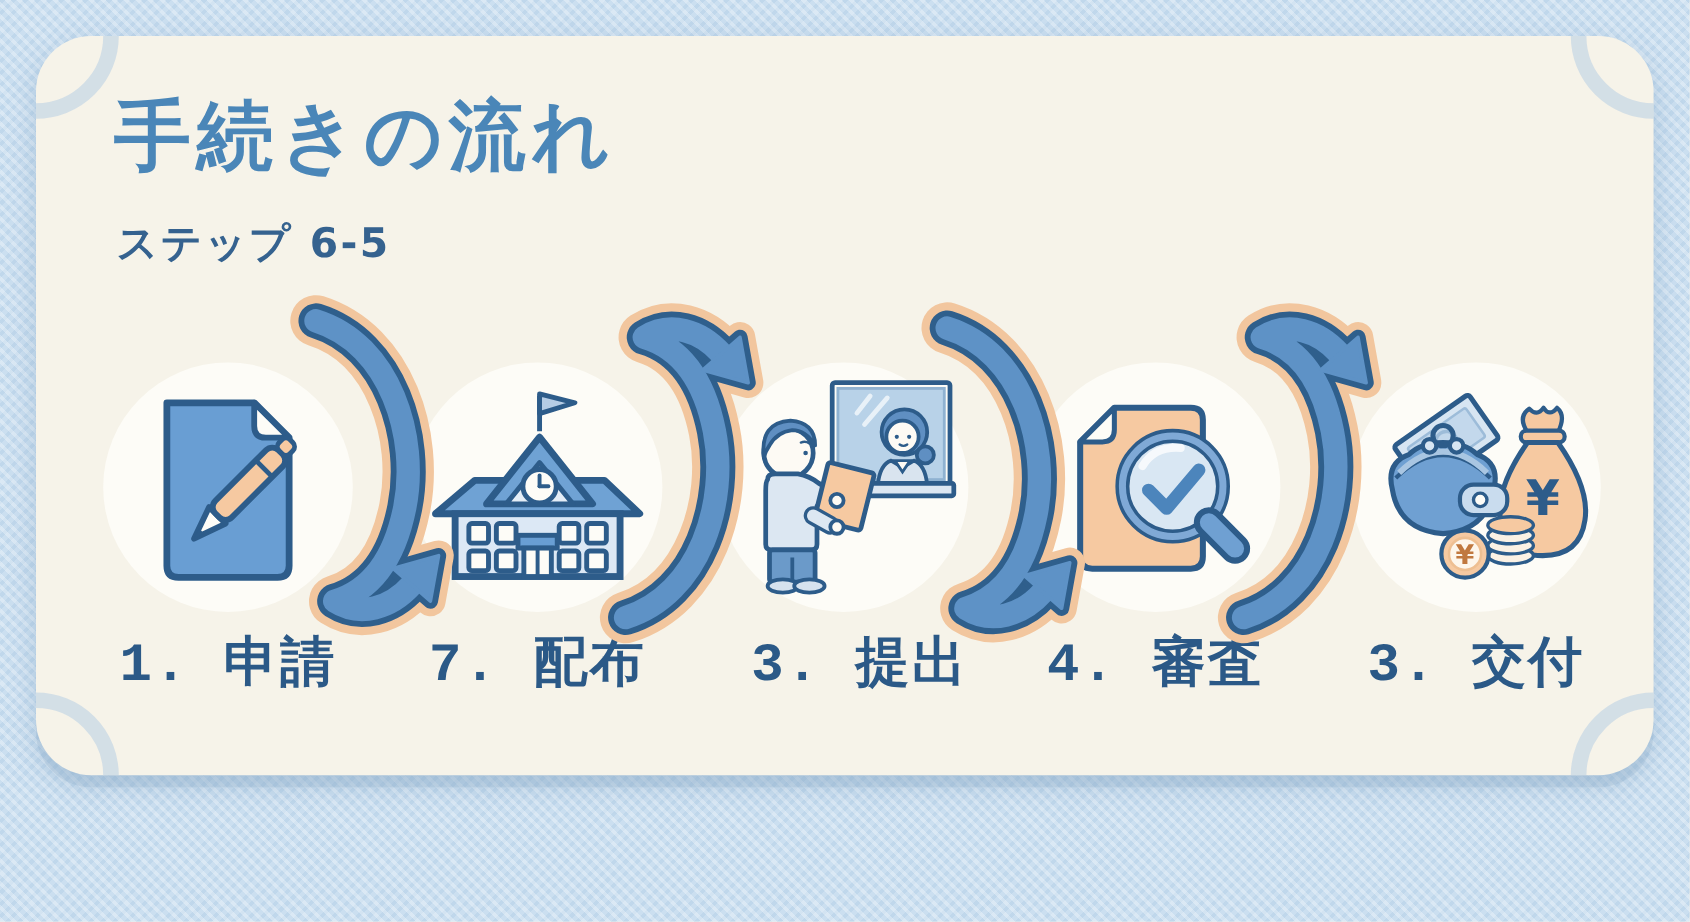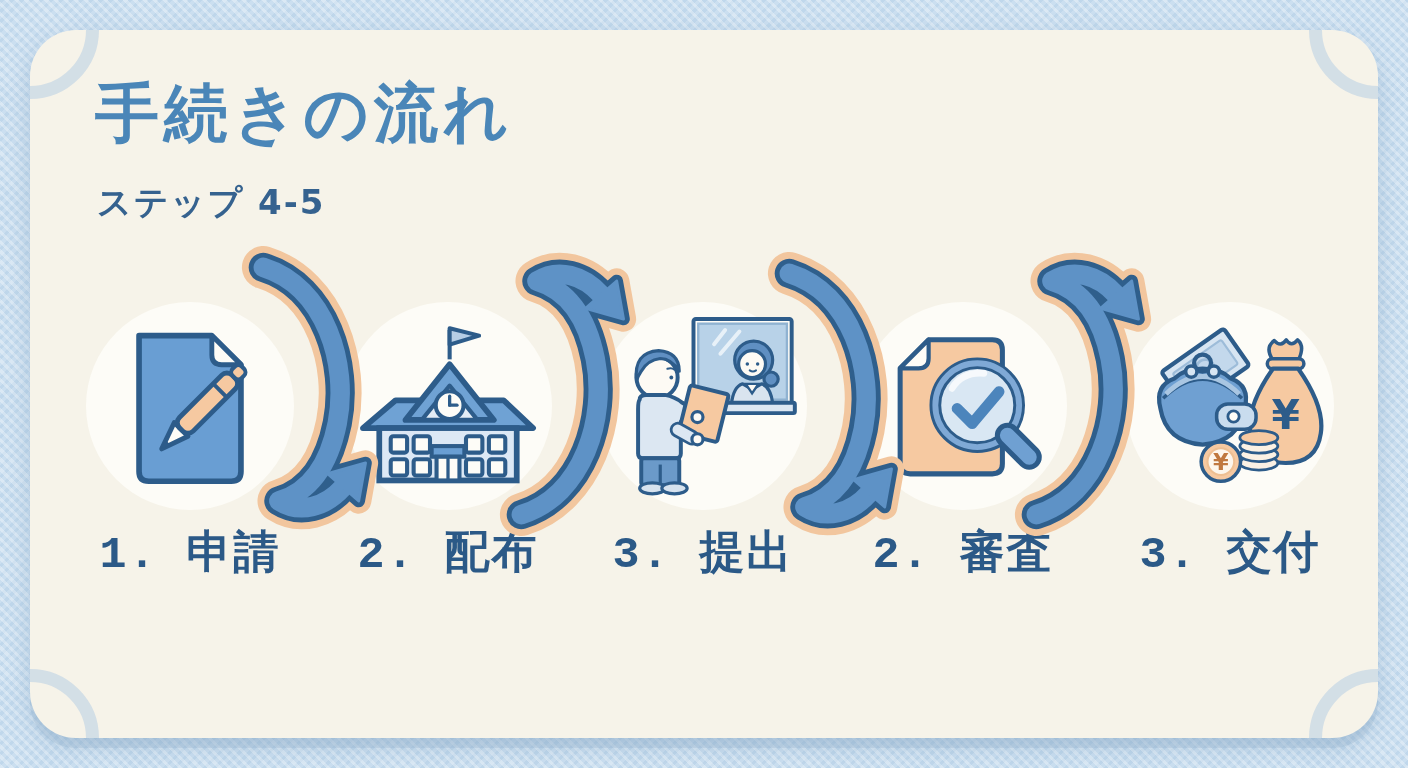--- a/index.html
+++ b/index.html
@@ -5,21 +5,21 @@
   html,body{margin:0;padding:0;}
   body{
     width:1408px;height:768px;position:relative;overflow:hidden;
     font-family:"DejaVu Sans",sans-serif;
     background-color:#cbdff0;
     background-image:
       repeating-linear-gradient(45deg, rgba(255,255,255,.30) 0 3px, rgba(255,255,255,0) 3px 7px),
       repeating-linear-gradient(135deg, rgba(163,196,224,.28) 0 3px, rgba(163,196,224,0) 3px 7px);
   }
   .card{
-    position:absolute;left:30px;top:30px;width:1348px;height:708px;
+    position:absolute;left:30px;top:30px;width:1348px;height:616px;
     background:#f6f3e9;border-radius:46px;overflow:hidden;
     box-shadow:0 10px 0 rgba(150,180,205,.30), 0 8px 22px rgba(110,145,180,.35);
   }
   .corner-ring{
     position:absolute;width:112px;height:112px;border-radius:50%;
     border:13px solid rgba(182,206,228,.55);
   }
   .ring-tl{left:-69px;top:-69px;}
   .ring-tr{right:-69px;top:-69px;}
   .ring-bl{left:-69px;bottom:-69px;}
@@ -62,21 +62,21 @@
   </defs>
 </svg>
 
 <div class="card">
   <div class="corner-ring ring-tl"></div>
   <div class="corner-ring ring-tr"></div>
   <div class="corner-ring ring-bl"></div>
   <div class="corner-ring ring-br"></div>
 
   <div class="title">手続きの流れ</div>
-  <div class="subtitle">ステップ 4-5</div>
+  <div class="subtitle">ステップ 6-5</div>
 
   <div class="step" style="left:56px;top:272px;">
     <div class="circle">
       <svg width="172" height="186" viewBox="0 0 210 230">
         <path d="M 42 28 L 132 28 L 168 64 L 168 196 Q 168 208 156 208 L 54 208 Q 42 208 42 196 Z" fill="#699ed3" stroke="#2d5c8a" stroke-width="7" stroke-linejoin="round"></path>
         <path d="M 132 28 L 132 52 Q 132 64 144 64 L 168 64 Z" fill="#fdfcf7" stroke="#2d5c8a" stroke-width="6" stroke-linejoin="round"></path>
         <g transform="translate(70,168) rotate(-45)">
           <polygon points="0,0 34,-12 34,12" fill="#fdfcf7" stroke="#2d5c8a" stroke-width="6" stroke-linejoin="round"></polygon>
           <polygon points="0,0 11,-4 11,4" fill="#2d5c8a"></polygon>
           <rect x="34" y="-12" width="92" height="24" rx="9" fill="#f6c9a1" stroke="#2d5c8a" stroke-width="6"></rect>
@@ -106,24 +106,24 @@
         <rect x="68" y="170" width="20" height="20" rx="3" fill="#fdfcf7" stroke="#2d5c8a" stroke-width="5"></rect>
         <rect x="132" y="142" width="20" height="20" rx="3" fill="#fdfcf7" stroke="#2d5c8a" stroke-width="5"></rect>
         <rect x="160" y="142" width="20" height="20" rx="3" fill="#fdfcf7" stroke="#2d5c8a" stroke-width="5"></rect>
         <rect x="132" y="170" width="20" height="20" rx="3" fill="#fdfcf7" stroke="#2d5c8a" stroke-width="5"></rect>
         <rect x="160" y="170" width="20" height="20" rx="3" fill="#fdfcf7" stroke="#2d5c8a" stroke-width="5"></rect>
         <rect x="90" y="154" width="40" height="13" fill="#699ed3" stroke="#2d5c8a" stroke-width="5"></rect>
         <rect x="96" y="167" width="28" height="29" fill="#fdfcf7" stroke="#2d5c8a" stroke-width="5"></rect>
         <line x1="110" y1="167" x2="110" y2="196" stroke="#2d5c8a" stroke-width="4"></line>
       </svg>
     </div>
-    <div class="step-label">2. 配布</div>
-  </div>
-
-  <div class="step" style="left:569px;top:272px;">
+    <div class="step-label">7. 配布</div>
+  </div>
+
+  <div class="step" style="left:569px;top:272px;text-align:right;">
     <div class="circle">
       <svg width="190" height="190" viewBox="0 0 240 240">
         <rect x="108" y="10" width="124" height="108" rx="3" fill="#fdfcf7" stroke="#2d5c8a" stroke-width="5"></rect>
         <rect x="114" y="16" width="112" height="96" fill="#b8d2e8" stroke="#8fb2d1" stroke-width="3"></rect>
         <path d="M 134 42 L 148 24" stroke="#e8f1f8" stroke-width="5" stroke-linecap="round"></path>
         <path d="M 142 54 L 166 26" stroke="#e8f1f8" stroke-width="5" stroke-linecap="round"></path>
         <circle cx="184" cy="62" r="24" fill="#5f8fc2" stroke="#2d5c8a" stroke-width="4"></circle>
         <circle cx="206" cy="86" r="9" fill="#5f8fc2" stroke="#2d5c8a" stroke-width="4"></circle>
         <circle cx="182" cy="67" r="17" fill="#fdfaf4" stroke="#2d5c8a" stroke-width="4"></circle>
         <circle cx="176" cy="67" r="2.2" fill="#2d5c8a"></circle>
@@ -159,21 +159,21 @@
         <path d="M 64 26 L 140 26 Q 152 26 152 38 L 152 174 Q 152 186 140 186 L 42 186 Q 30 186 30 174 L 30 60 Z" fill="#f6c9a1" stroke="#2d5c8a" stroke-width="6" stroke-linejoin="round"></path>
         <path d="M 64 26 L 64 48 Q 64 60 52 60 L 30 60 Z" fill="#fdfcf7" stroke="#2d5c8a" stroke-width="5" stroke-linejoin="round"></path>
         <circle cx="122" cy="104" r="50" fill="#d9e7f3" stroke="#2d5c8a" stroke-width="14"></circle>
         <circle cx="122" cy="104" r="50" fill="none" stroke="#7fa9d6" stroke-width="7"></circle>
         <path d="M 92 84 Q 104 64 130 66" fill="none" stroke="#ffffff" stroke-width="8" stroke-linecap="round" opacity="0.75"></path>
         <path d="M 98 108 L 116 126 L 148 88" fill="none" stroke="#4c85bc" stroke-width="13" stroke-linecap="round" stroke-linejoin="round"></path>
         <path d="M 158 140 L 184 166" stroke="#2d5c8a" stroke-width="30" stroke-linecap="round"></path>
         <path d="M 158 140 L 184 166" stroke="#6fa0d2" stroke-width="18" stroke-linecap="round"></path>
       </svg>
     </div>
-    <div class="step-label">2. 審査</div>
+    <div class="step-label">4. 審査</div>
   </div>
 
   <div class="step" style="left:1096px;top:272px;">
     <div class="circle">
       <svg width="190" height="176" viewBox="0 0 270 250">
         <g transform="translate(100,72) rotate(-35)">
           <rect x="-54" y="-32" width="108" height="64" rx="4" fill="#d7e5f2" stroke="#2d5c8a" stroke-width="6"></rect>
           <rect x="-42" y="-21" width="84" height="42" rx="3" fill="#c3d8ec" stroke="#9dbcd9" stroke-width="3"></rect>
           <circle cx="0" cy="0" r="13" fill="none" stroke="#9dbcd9" stroke-width="4"></circle>
         </g>

